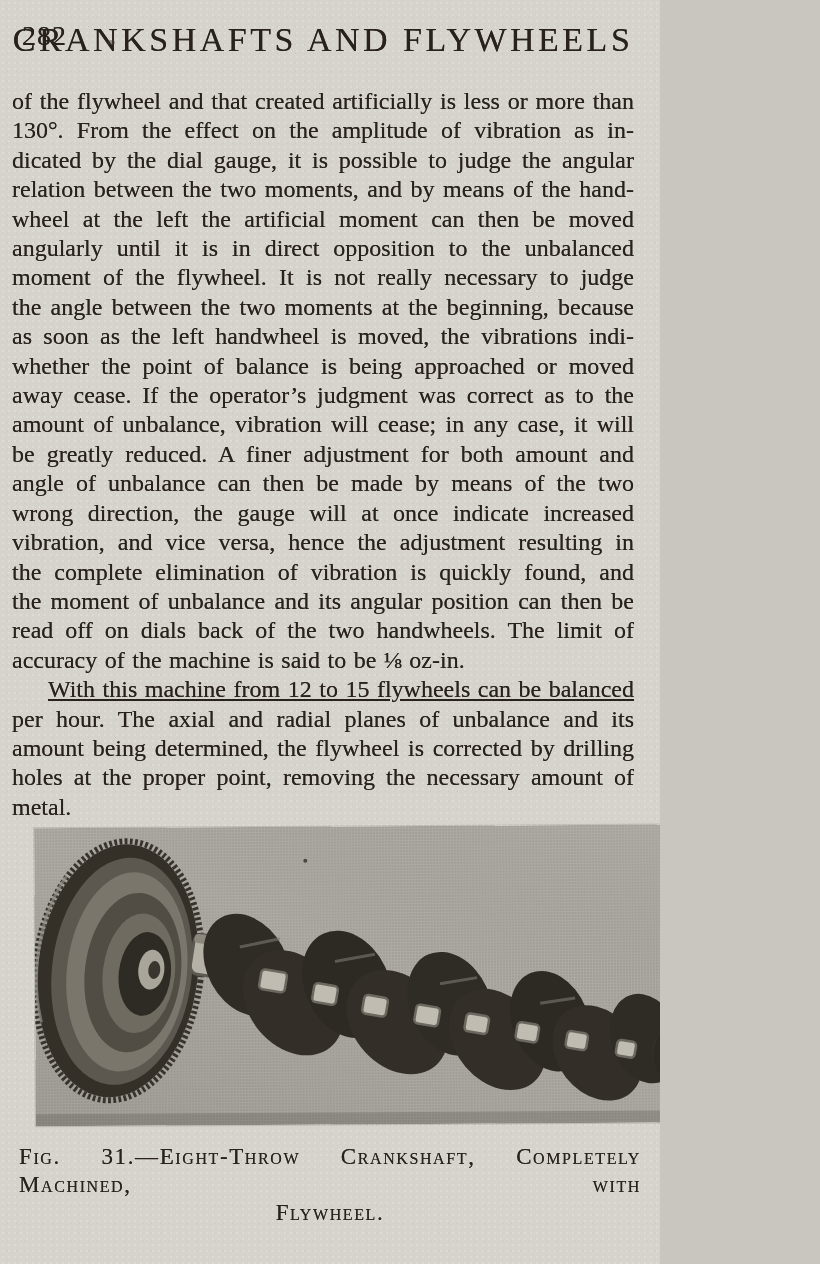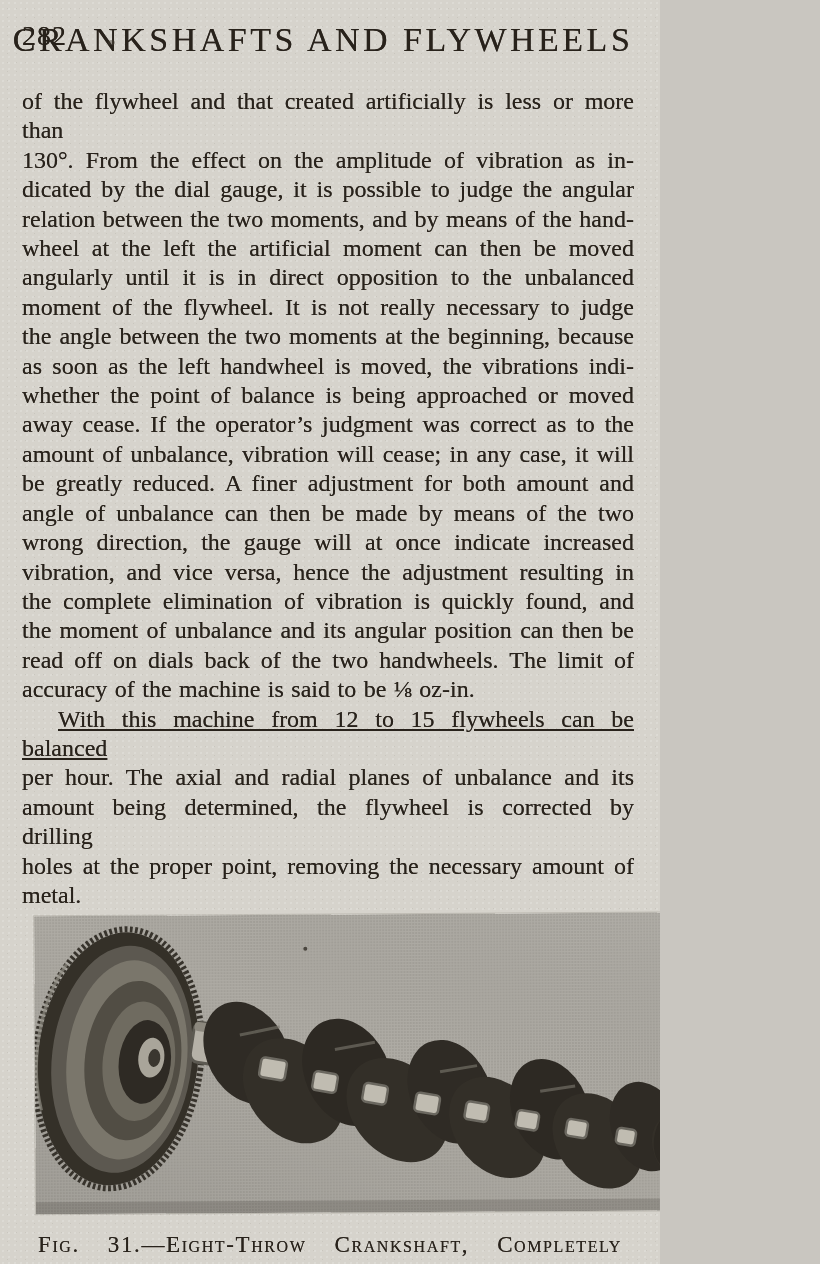--- a/index.html
+++ b/index.html
@@ -39,47 +39,47 @@
     background: rgba(70,64,55,0.45);
   }
   .scratch {
     position: absolute; left: 742px; top: 4px;
     width: 2px; height: 17px;
     background: rgba(88,82,72,0.35);
     transform: rotate(28deg);
   }
   .text-block {
     margin-top: 31px;
-    padding: 0 26px 0 22px;
+    padding: 0 26px 0 12px;
     font-size: 24px; line-height: 29.4px;
     word-spacing: 1.5px;
     text-shadow: 0 0 0.5px rgba(40,34,27,0.75);
   }
   .para { margin: 0; }
   .tline { text-align: justify; text-align-last: justify; white-space: normal; }
   .tline.lastline { text-align-last: left; }
   .tline.indent { text-indent: 36px; text-decoration: underline; }
   .figure {
     margin: 4px 0 0 35px;
     width: 757px; height: 298px;
     transform: rotate(-0.35deg);
     box-shadow: 0 0 0 1px rgba(120,115,105,0.25);
   }
   .figure svg { display: block; }
   .caption {
     margin-top: 19px;
-    padding: 0 38px;
+    padding: 0 19px;
     font-variant: small-caps;
     font-size: 23px; line-height: 28px;
     letter-spacing: 1.6px;
     word-spacing: 3px;
     text-shadow: 0 0 0.5px rgba(40,34,27,0.75);
   }
   .caption-line1 { text-align: justify; text-align-last: justify; }
-  .caption-line2 { text-align: left; text-decoration: underline; }
+  .caption-line2 { text-align: center; }
 </style>
 </head>
 <body>
 
 <div class="page">
 
   <div class="header">
     <span class="page-number">282</span>
     <span class="running-title">CRANKSHAFTS AND FLYWHEELS</span>
     <span class="smudge"></span>

